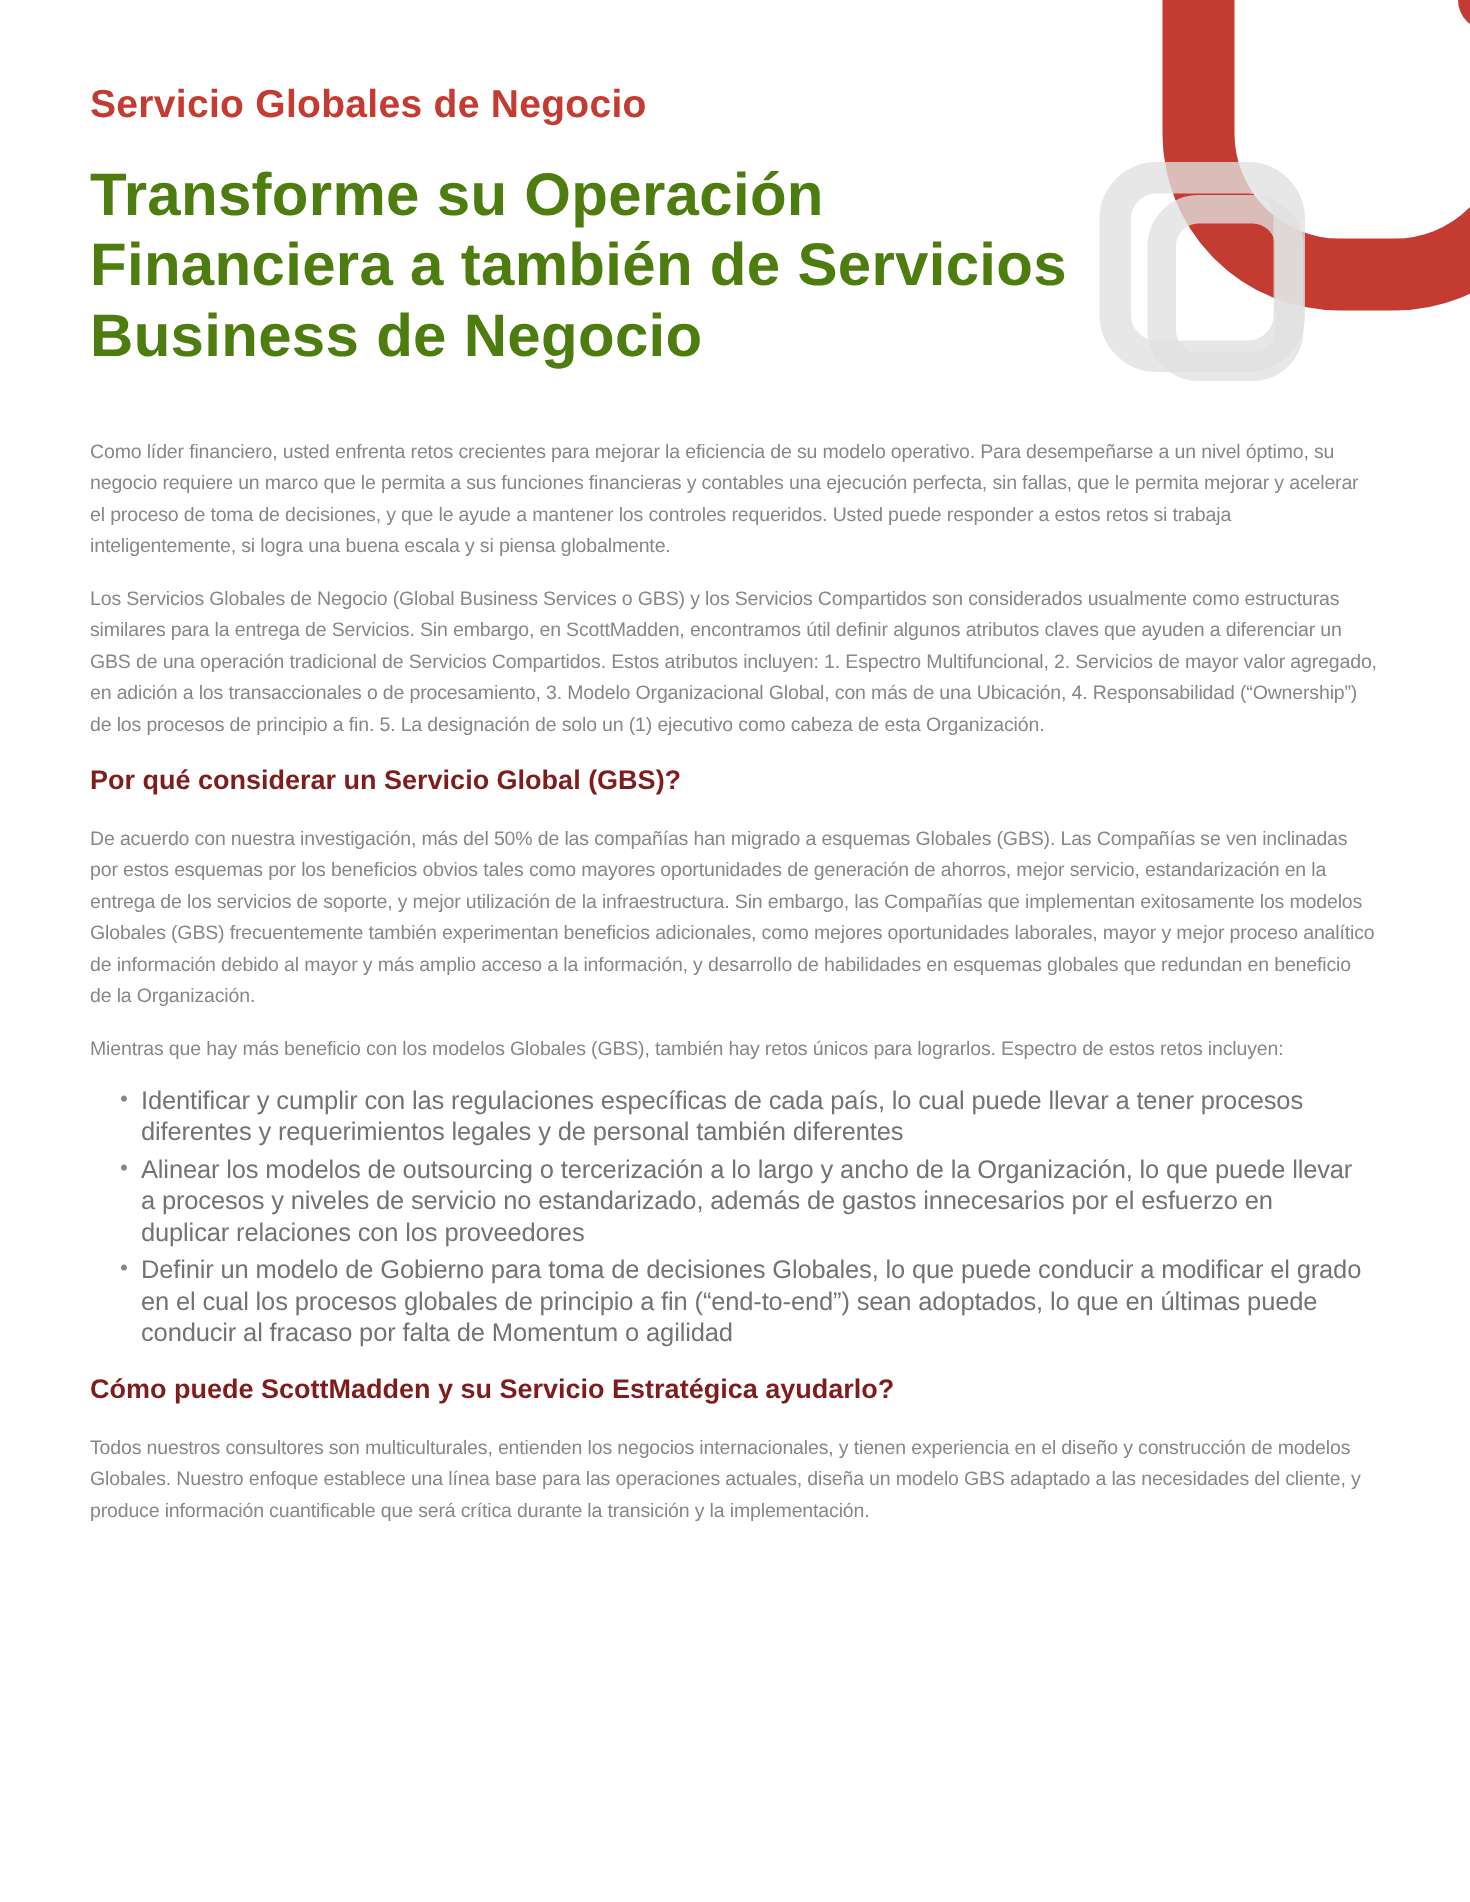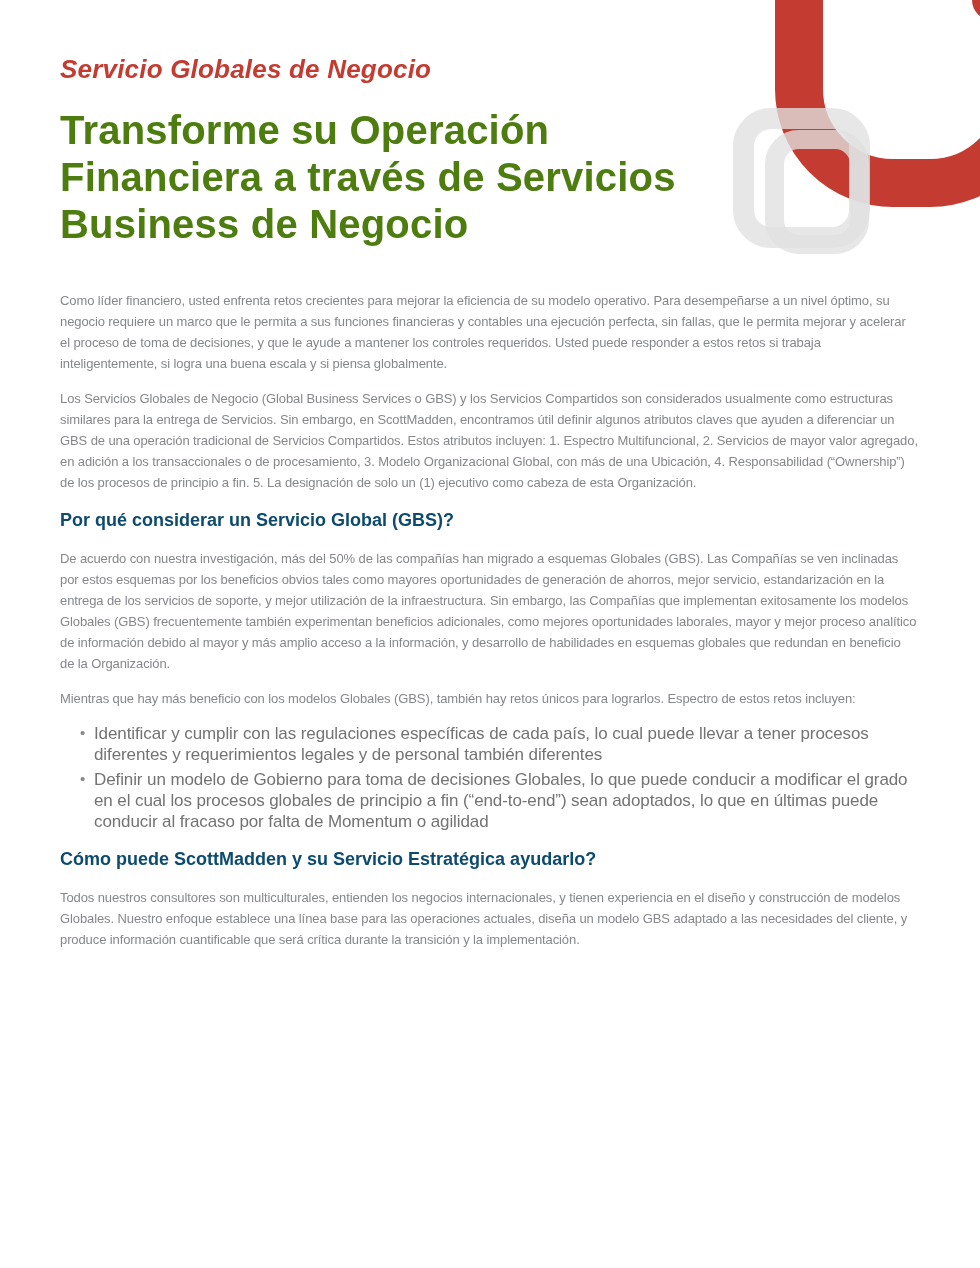--- a/index.html
+++ b/index.html
@@ -37,41 +37,40 @@
     position:absolute;
     left:60px; top:55px;
     width:858px;
   }
   .kicker {
     font-size:26px; font-weight:bold;
     line-height:28px;
     color:#C43B31;
     letter-spacing:0.2px;
     margin-bottom:24px;
-    font-style:italic;
   }
   h1.page-title {
     font-size:40px; font-weight:bold;
     line-height:47px;
     color:#4d7c0f;
     letter-spacing:0.2px;
     margin-bottom:42px;
   }
   h1.page-title span { display:block; }
   p.body-text {
     font-size:13px;
     line-height:21px;
     letter-spacing:-0.1px;
     color:#85878A;
     margin-bottom:14px;
   }
   h2.section-heading {
     font-size:18px; font-weight:bold;
     line-height:22px;
-    color:#0c4a6e;
+    color:#7f1d1d;
     margin:16px 0 17px 0;
   }
   ul.challenges {
     list-style:none;
     margin:8px 0 12px 0;
     padding-left:20px;
   }
   ul.challenges li {
     position:relative;
     padding-left:14px;
@@ -99,34 +98,35 @@
     <div class="gray-square sq-a"></div>
     <div class="gray-square sq-b"></div>
   </div>
 
   <div class="content">
 
     <div class="kicker">Servicio Globales de Negocio</div>
 
     <h1 class="page-title">
       <span>Transforme su Operación</span>
-      <span>Financiera a través de Servicios</span>
+      <span>Financiera a también de Servicios</span>
       <span>Business de Negocio</span>
     </h1>
 
     <p class="body-text">Como líder financiero, usted enfrenta retos crecientes para mejorar la eficiencia de su modelo operativo. Para desempeñarse a un nivel óptimo, su negocio requiere un marco que le permita a sus funciones financieras y contables una ejecución perfecta, sin fallas, que le permita mejorar y acelerar el proceso de toma de decisiones, y que le ayude a mantener los controles requeridos. Usted puede responder a estos retos si trabaja inteligentemente, si logra una buena escala y si piensa globalmente.</p>
     <p class="body-text">Los Servicios Globales de Negocio (Global Business Services o GBS) y los Servicios Compartidos son considerados usualmente como estructuras similares para la entrega de Servicios. Sin embargo, en ScottMadden, encontramos útil definir algunos atributos claves que ayuden a diferenciar un GBS de una operación tradicional de Servicios Compartidos. Estos atributos incluyen: 1. Espectro Multifuncional, 2. Servicios de mayor valor agregado, en adición a los transaccionales o de procesamiento, 3. Modelo Organizacional Global, con más de una Ubicación, 4. Responsabilidad (“Ownership”) de los procesos de principio a fin. 5. La designación de solo un (1) ejecutivo como cabeza de esta Organización.</p>
 
     <h2 class="section-heading">Por qué considerar un Servicio Global (GBS)?</h2>
 
     <p class="body-text">De acuerdo con nuestra investigación, más del 50% de las compañías han migrado a esquemas Globales (GBS). Las Compañías se ven inclinadas por estos esquemas por los beneficios obvios tales como mayores oportunidades de generación de ahorros, mejor servicio, estandarización en la entrega de los servicios de soporte, y mejor utilización de la infraestructura. Sin embargo, las Compañías que implementan exitosamente los modelos Globales (GBS) frecuentemente también experimentan beneficios adicionales, como mejores oportunidades laborales, mayor y mejor proceso analítico de información debido al mayor y más amplio acceso a la información, y desarrollo de habilidades en esquemas globales que redundan en beneficio de la Organización.</p>
     <p class="body-text">Mientras que hay más beneficio con los modelos Globales (GBS), también hay retos únicos para lograrlos. Espectro de estos retos incluyen:</p>
 
     <ul class="challenges">
       <li>Identificar y cumplir con las regulaciones específicas de cada país, lo cual puede llevar a tener procesos diferentes y requerimientos legales y de personal también diferentes</li>
+      <li>Alinear los modelos de outsourcing o tercerización a lo largo y ancho de la Organización, lo que puede llevar a procesos y niveles de servicio no estandarizado, además de gastos innecesarios por el esfuerzo en duplicar relaciones con los proveedores</li>
       <li>Definir un modelo de Gobierno para toma de decisiones Globales, lo que puede conducir a modificar el grado en el cual los procesos globales de principio a fin (“end-to-end”) sean adoptados, lo que en últimas puede conducir al fracaso por falta de Momentum o agilidad</li>
     </ul>
 
     <h2 class="section-heading">Cómo puede ScottMadden y su Servicio Estratégica ayudarlo?</h2>
 
     <p class="body-text">Todos nuestros consultores son multiculturales, entienden los negocios internacionales, y tienen experiencia en el diseño y construcción de modelos Globales. Nuestro enfoque establece una línea base para las operaciones actuales, diseña un modelo GBS adaptado a las necesidades del cliente, y produce información cuantificable que será crítica durante la transición y la implementación.</p>
 
   </div>
 </div>
 

